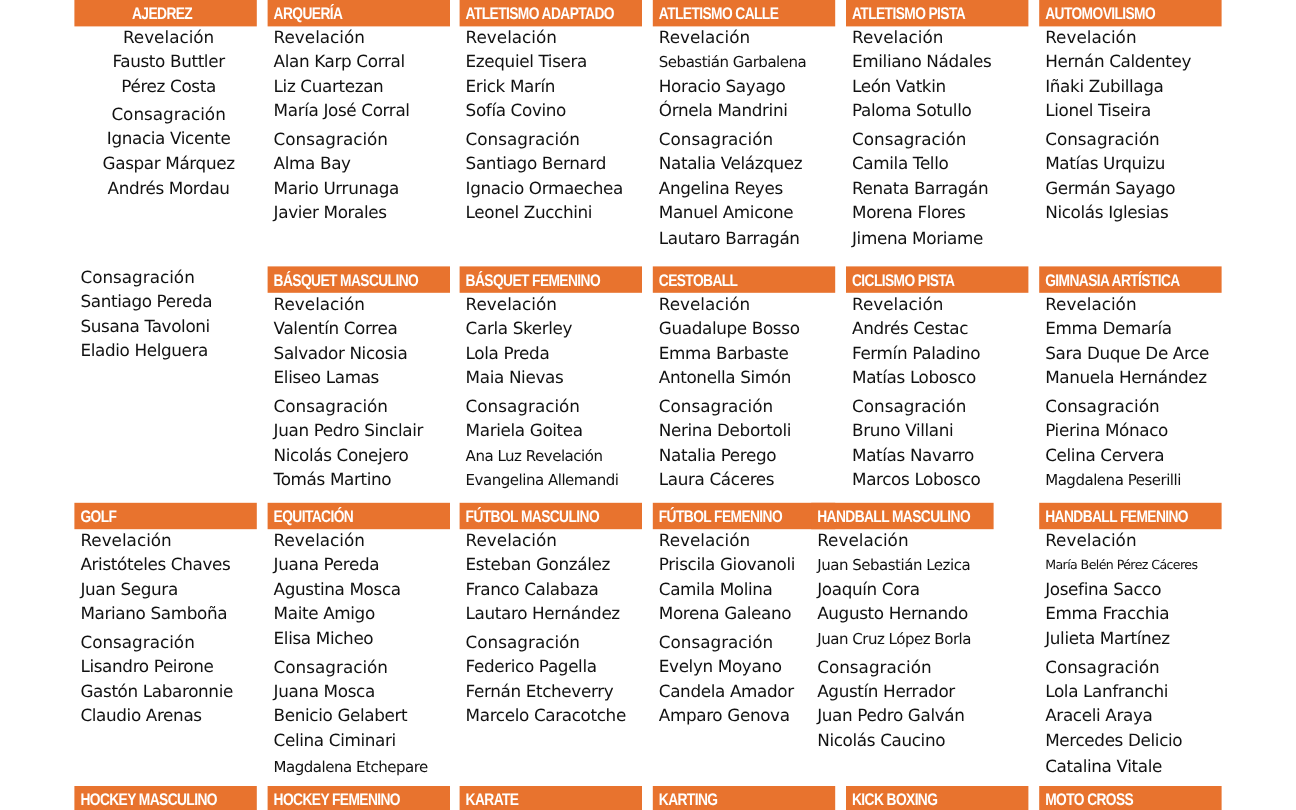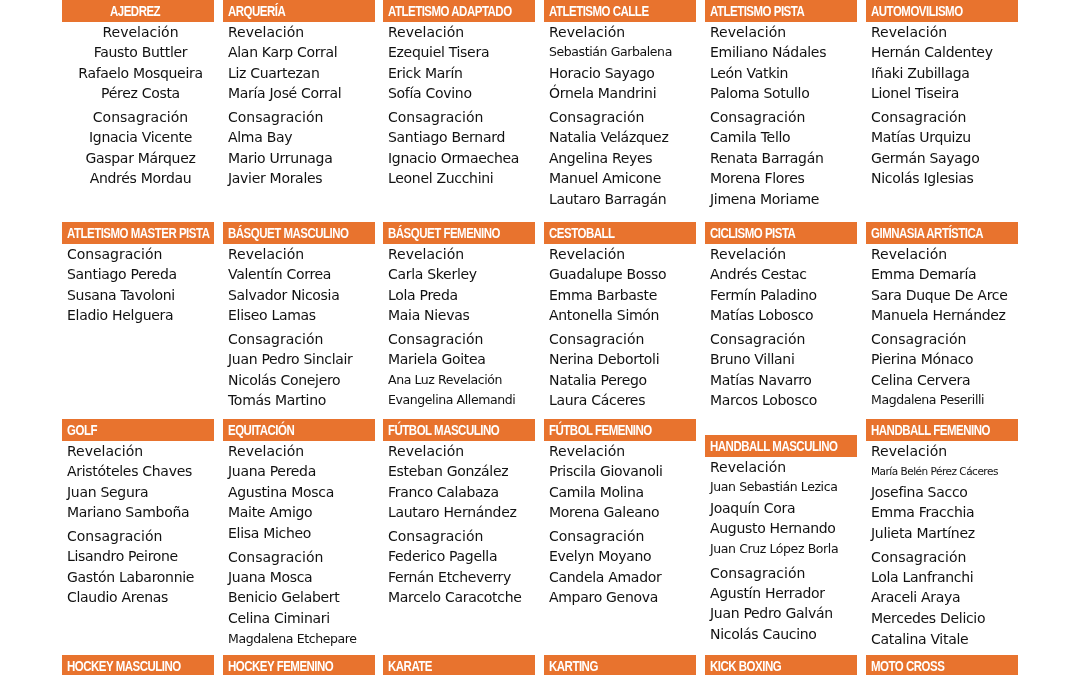--- a/index.html
+++ b/index.html
@@ -28,21 +28,20 @@
 <body>
 
 <div class="grid" id="grid">
     <div class="row" style="top: 0px;">
       <div class="cell" style="left: 0px; text-align: center;">
         <div class="hdr"><span>AJEDREZ</span></div>
         <div class="body">
           <div class="group">
             <div class="sec">Revelación</div>
             <div class="name">Fausto Buttler</div>
-            <div class="name">Rafaelo Mosqueira</div>
             <div class="name">Pérez Costa</div>
           </div>
           <div class="group">
             <div class="sec">Consagración</div>
             <div class="name">Ignacia Vicente</div>
             <div class="name">Gaspar Márquez</div>
             <div class="name">Andrés Mordau</div>
           </div>
         </div>
       </div>
@@ -129,21 +128,20 @@
             <div class="sec">Consagración</div>
             <div class="name">Matías Urquizu</div>
             <div class="name">Germán Sayago</div>
             <div class="name">Nicolás Iglesias</div>
           </div>
         </div>
       </div>
     </div>
     <div class="row" style="top: 222px;">
       <div class="cell" style="left: 0px;">
-        <div class="hdr"><span>ATLETISMO MASTER PISTA</span></div>
         <div class="body">
           <div class="group">
             <div class="sec">Consagración</div>
             <div class="name">Santiago Pereda</div>
             <div class="name">Susana Tavoloni</div>
             <div class="name">Eladio Helguera</div>
           </div>
         </div>
       </div>
       <div class="cell" style="left: 161px;">
@@ -296,21 +294,21 @@
             <div class="name">Morena Galeano</div>
           </div>
           <div class="group">
             <div class="sec">Consagración</div>
             <div class="name">Evelyn Moyano</div>
             <div class="name">Candela Amador</div>
             <div class="name">Amparo Genova</div>
           </div>
         </div>
       </div>
-      <div class="cell" style="left: 643px; margin-top: 16px;">
+      <div class="cell" style="left: 614px;">
         <div class="hdr"><span>HANDBALL MASCULINO</span></div>
         <div class="body">
           <div class="group">
             <div class="sec">Revelación</div>
             <div class="name sm">Juan Sebastián Lezica</div>
             <div class="name">Joaquín Cora</div>
             <div class="name">Augusto Hernando</div>
             <div class="name sm">Juan Cruz López Borla</div>
           </div>
           <div class="group">

